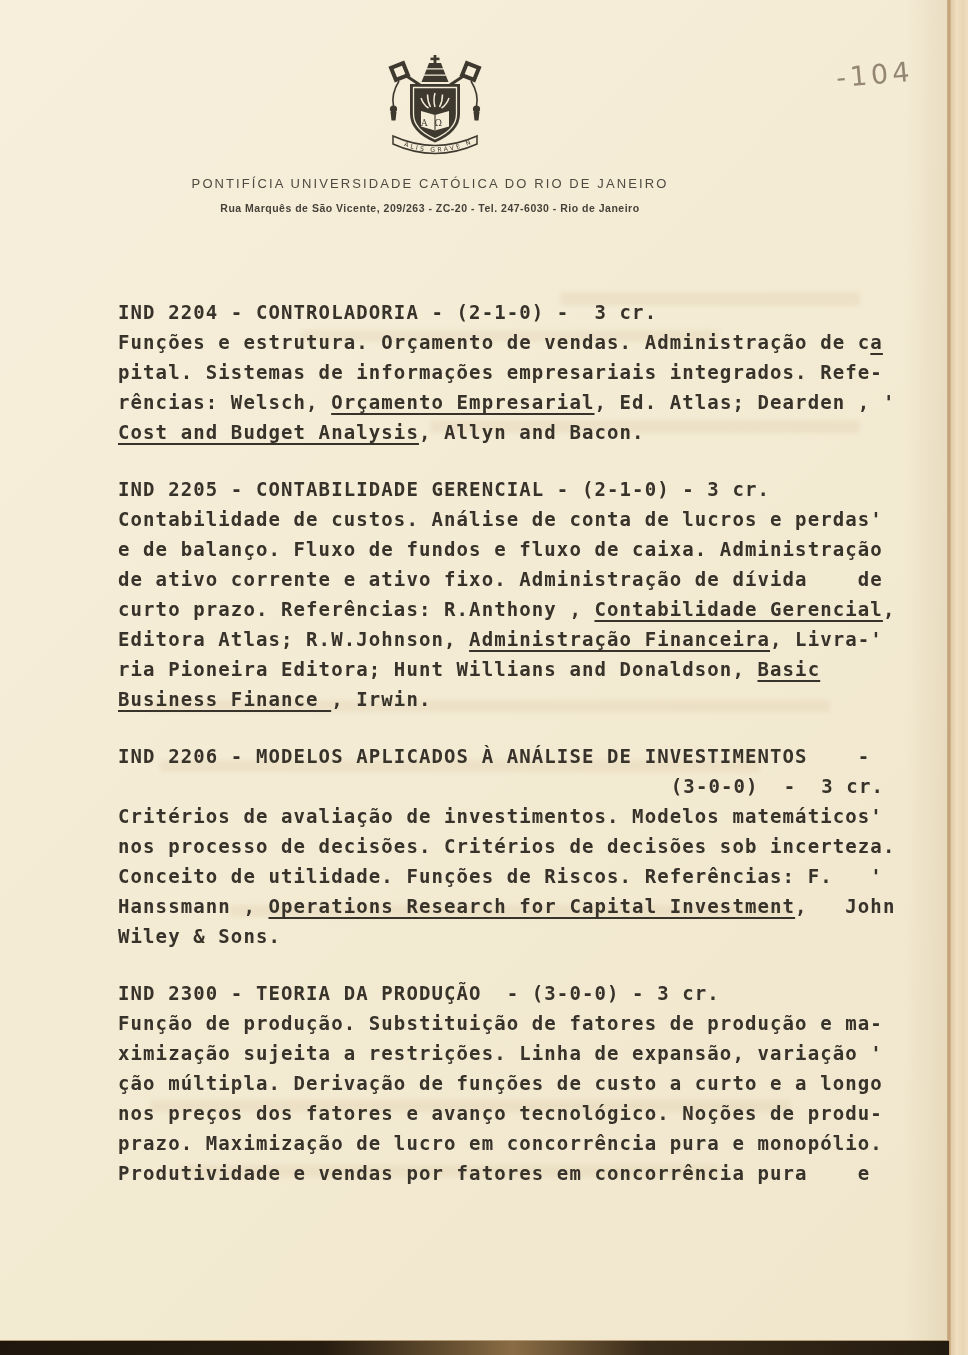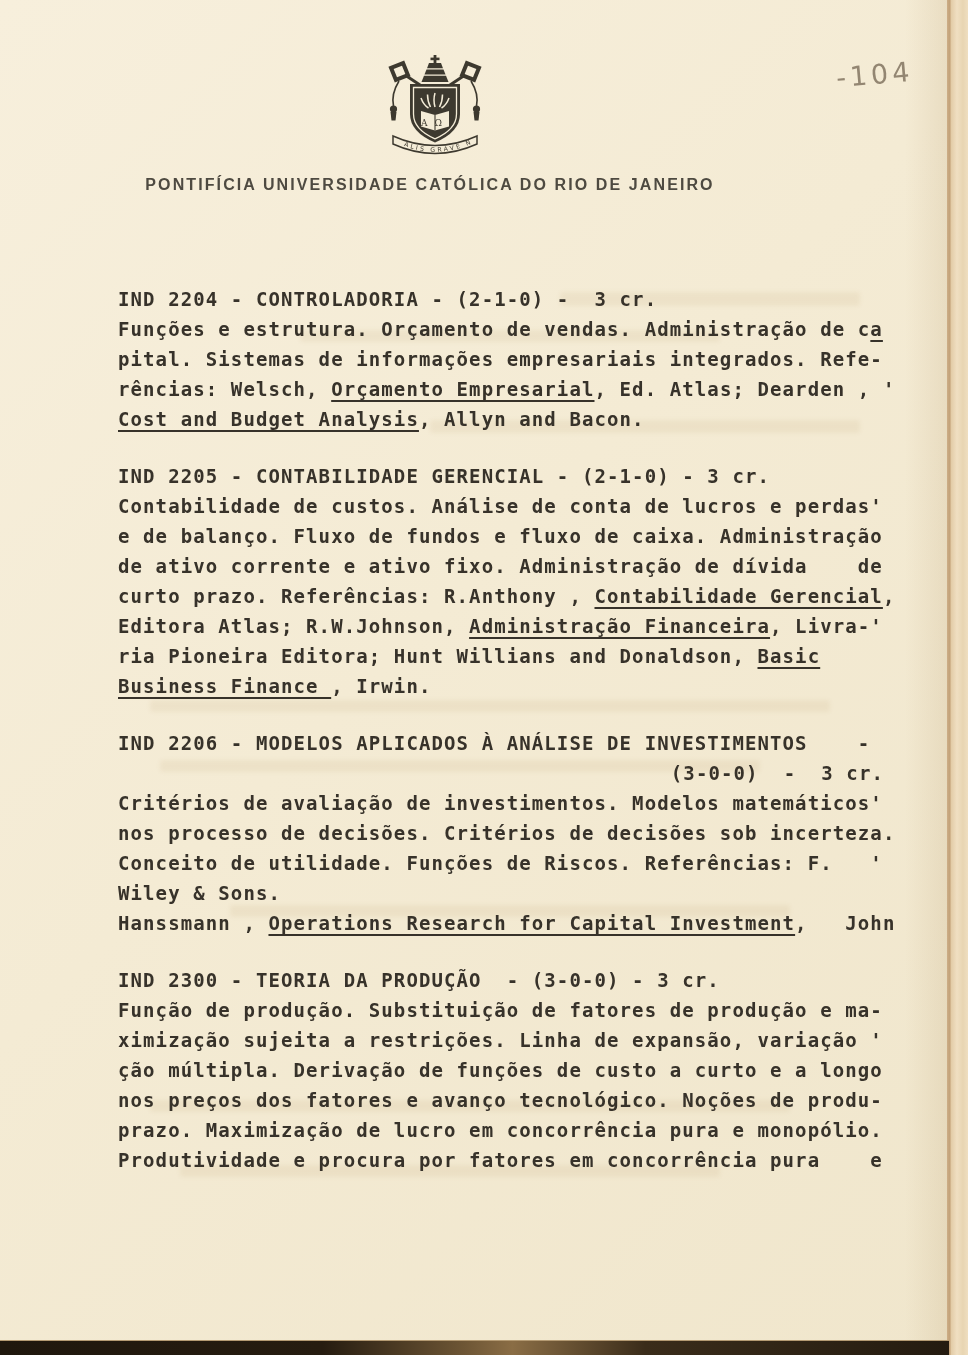--- a/index.html
+++ b/index.html
@@ -26,26 +26,26 @@
   .handwritten {
     position:absolute; left:836px; top:58px; width:100px;
     font-family:"DejaVu Sans", sans-serif; font-size:27px; font-weight:400;
     color:#938672; letter-spacing:4px; transform:rotate(-5deg);
   }
 
   
   .crest { position:absolute; left:380px; top:54px; width:110px; height:112px;text-align:right; }
   .letterhead { position:absolute; left:95px; top:176px; width:670px; text-align:center;
     font-family:"Liberation Sans", sans-serif; color:#4e4a41; }
-  .univ-name { font-size:16px; letter-spacing:2.1px; font-weight:700; white-space:pre; }
+  .univ-name { font-size:13px; letter-spacing:2.1px; font-weight:400; white-space:pre; }
   .univ-address { margin-top:11px; font-size:10.5px; font-weight:700; letter-spacing:0.5px;
     color:#46423a; white-space:pre; }
 
   
-  .body-text { position:absolute; left:118px; top:284px; width:766px;
+  .body-text { position:absolute; left:118px; top:297px; width:766px;
     font-size:19px; font-weight:700; line-height:30px; letter-spacing:1.1px;
     color:#37322a; }
   .course { margin:0 0 27px 0; }
   .tline { white-space:pre; }
   .tline.r { text-align:right; }
   .u { text-decoration:underline; text-decoration-thickness:1.8px; text-underline-offset:4px; }
 </style>
 </head>
 <body>
 
@@ -110,20 +110,21 @@
           </defs>
         <text font-size="6.2" letter-spacing="2.4" font-family="DejaVu Sans, sans-serif" fill="#3d392f">
           <textPath href="#mottoPath" startOffset="8%">ALIS GRAVE NIL</textPath>
         </text>
       </g>
     </svg>
   </div>
 
   <div class="letterhead">
     <div class="univ-name">PONTIFÍCIA UNIVERSIDADE CATÓLICA DO RIO DE JANEIRO</div>
+    <div class="univ-address">Rua Marquês de São Vicente, 209/263 - ZC-20 - Tel. 247-6030 - Rio de Janeiro</div>
   </div>
 
   <div class="body-text">
       <section class="course">
         <div class="tline"><span>IND 2204 - CONTROLADORIA - (2-1-0) -  3 cr.</span></div>
         <div class="tline"><span>Funções e estrutura. Orçamento de vendas. Administração de c</span><span class="u">a</span></div>
         <div class="tline"><span>pital. Sistemas de informações empresariais integrados. Refe-</span></div>
         <div class="tline"><span>rências: Welsch, </span><span class="u">Orçamento Empresarial</span><span>, Ed. Atlas; Dearden , '</span></div>
         <div class="tline"><span class="u">Cost and Budget Analysis</span><span>, Allyn and Bacon.</span></div>
       </section>
@@ -136,31 +137,31 @@
         <div class="tline"><span>Editora Atlas; R.W.Johnson, </span><span class="u">Administração Financeira</span><span>, Livra-'</span></div>
         <div class="tline"><span>ria Pioneira Editora; Hunt Willians and Donaldson, </span><span class="u">Basic</span></div>
         <div class="tline"><span class="u">Business Finance </span><span>, Irwin.</span></div>
       </section>
       <section class="course">
         <div class="tline"><span>IND 2206 - MODELOS APLICADOS À ANÁLISE DE INVESTIMENTOS    -</span></div>
         <div class="tline r"><span>(3-0-0)  -  3 cr.</span></div>
         <div class="tline"><span>Critérios de avaliação de investimentos. Modelos matemáticos'</span></div>
         <div class="tline"><span>nos processo de decisões. Critérios de decisões sob incerteza.</span></div>
         <div class="tline"><span>Conceito de utilidade. Funções de Riscos. Referências: F.   '</span></div>
+        <div class="tline"><span>Hanssmann , </span><span class="u">Operations Research for Capital Investment</span><span>,   John</span></div>
         <div class="tline"><span>Wiley &amp; Sons.</span></div>
-        <div class="tline"><span>Hanssmann , </span><span class="u">Operations Research for Capital Investment</span><span>,   John</span></div>
       </section>
       <section class="course">
         <div class="tline"><span>IND 2300 - TEORIA DA PRODUÇÃO  - (3-0-0) - 3 cr.</span></div>
         <div class="tline"><span>Função de produção. Substituição de fatores de produção e ma-</span></div>
         <div class="tline"><span>ximização sujeita a restrições. Linha de expansão, variação '</span></div>
         <div class="tline"><span>ção múltipla. Derivação de funções de custo a curto e a longo</span></div>
         <div class="tline"><span>nos preços dos fatores e avanço tecnológico. Noções de produ-</span></div>
         <div class="tline"><span>prazo. Maximização de lucro em concorrência pura e monopólio.</span></div>
-        <div class="tline"><span>Produtividade e procura por fatores em concorrência pura    e</span></div>
+        <div class="tline"><span>Produtividade e vendas por fatores em concorrência pura    e</span></div>
       </section>
     </div>
 
   <div class="paper-shade"></div>
   <div class="edge-right-line"></div>
   <div class="edge-right-band"></div>
   <div class="edge-bottom"></div>
 
 </div>
 

